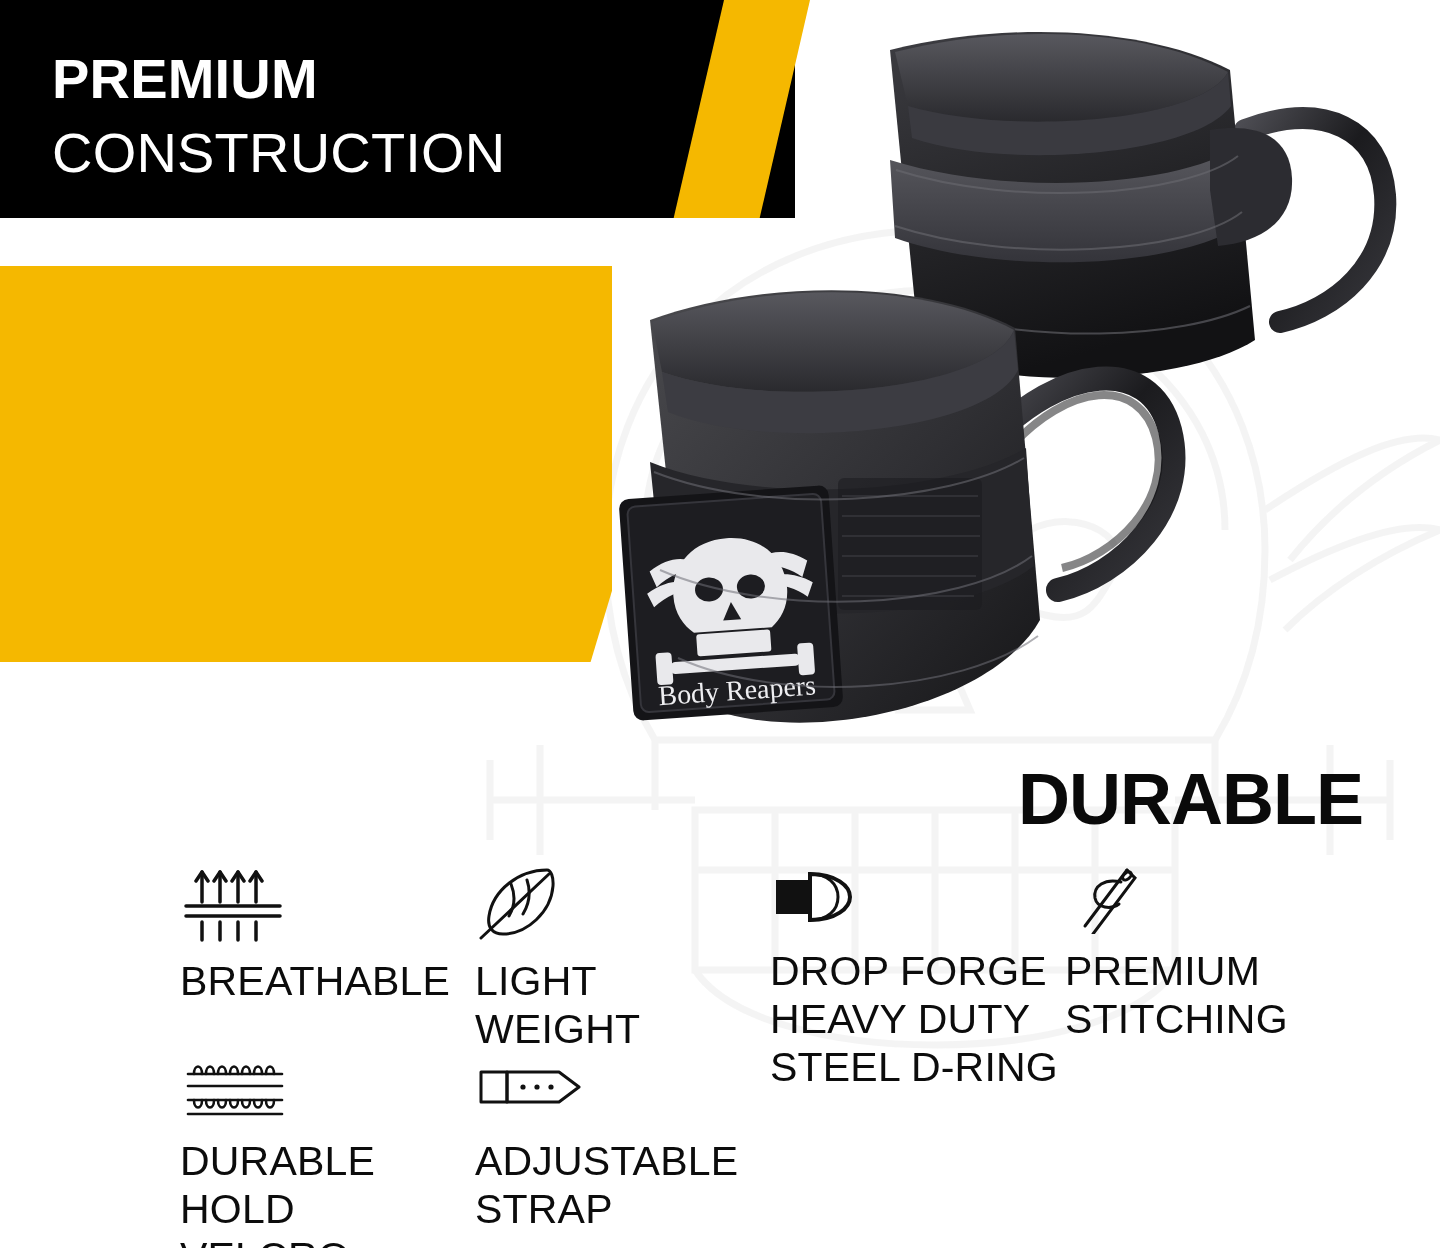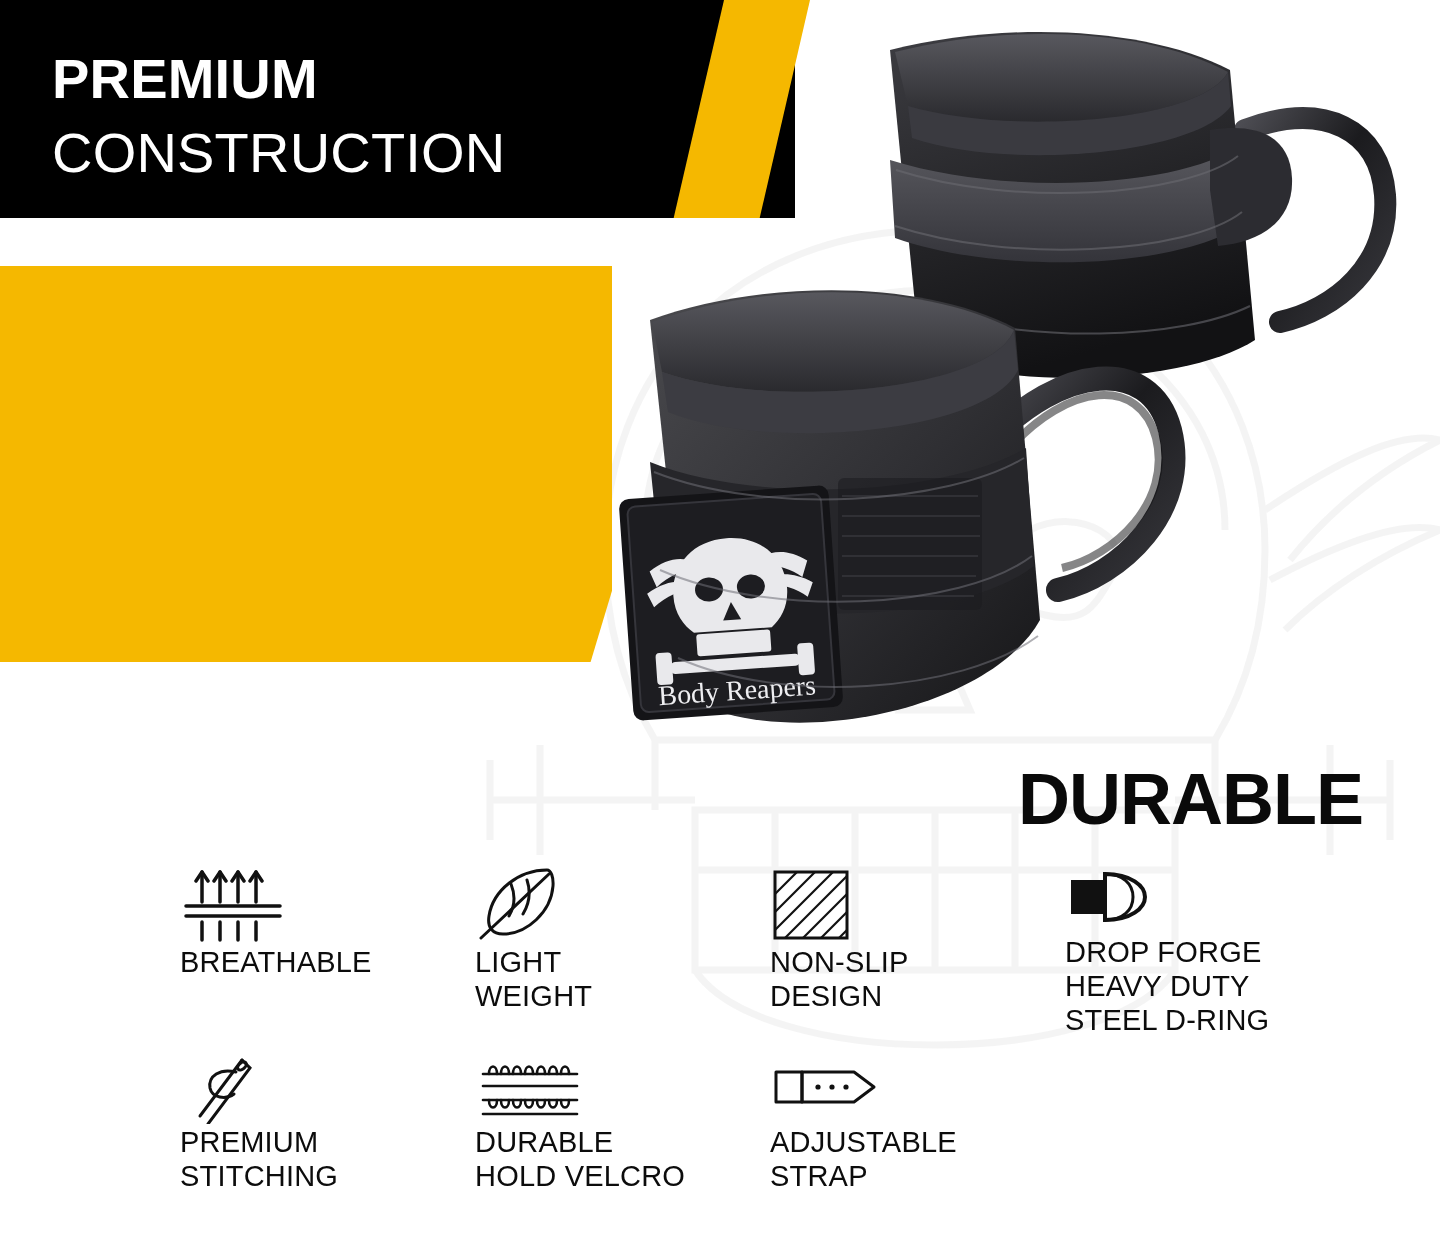--- a/index.html
+++ b/index.html
@@ -137,22 +137,22 @@
   }
   .benefit {
     position: relative;
   }
   .benefit .b-icon {
     height: 82px;
     display: flex;
     align-items: flex-end;
   }
   .benefit .b-label {
-    margin-top: 2px;
-    font-size: 29px;
+    margin-top: 14px;
+    font-size: 41px;
     line-height: 1.17;
     color: #0c0c0c;
     letter-spacing: 0.2px;
     text-transform: uppercase;
   }
   .benefit.r2 .b-icon {
     height: 72px;
   }
 </style>
 </head>
@@ -325,32 +325,20 @@
             <path d="M72 6 C44 6 18 26 14 52 C12 64 18 70 28 70 C52 70 76 48 78 22 C78.6 13 76 6 72 6 Z"></path>
             <path d="M74 10 L6 74"></path>
             <path d="M36 20 C40 30 40 42 34 52 M52 16 C56 28 54 40 48 50"></path>
           </g>
         </svg>
       </div>
       <div class="b-label" style="white-space:pre-line">LIGHT
 WEIGHT</div>
     </div>
 
-    <div class="benefit">
-      <div class="b-icon">
-        <svg width="84" height="80" viewBox="0 0 84 80">
-          <rect x="5" y="8" width="72" height="66" fill="none" stroke="#111" stroke-width="3"></rect>
-          <g stroke="#111" stroke-width="2.2">
-            <path d="M5 30 L27 8 M5 48 L45 8 M5 66 L63 8 M15 74 L77 12 M33 74 L77 30 M51 74 L77 48 M69 74 L77 66"></path>
-          </g>
-        </svg>
-      </div>
-      <div class="b-label" style="white-space:pre-line">NON-SLIP
-DESIGN</div>
-    </div>
 
 
     <div class="benefit r2">
       <div class="b-icon">
         <svg width="90" height="70" viewBox="0 0 90 70">
           <rect x="6" y="16" width="34" height="34" fill="#111"></rect>
           <path d="M40 10 C66 10 80 22 80 33 C80 44 66 56 40 56 Z" fill="none" stroke="#111" stroke-width="4"></path>
           <path d="M40 10 C58 10 68 20 68 33 C68 46 58 56 40 56" fill="none" stroke="#111" stroke-width="3"></path>
         </svg>
       </div>

